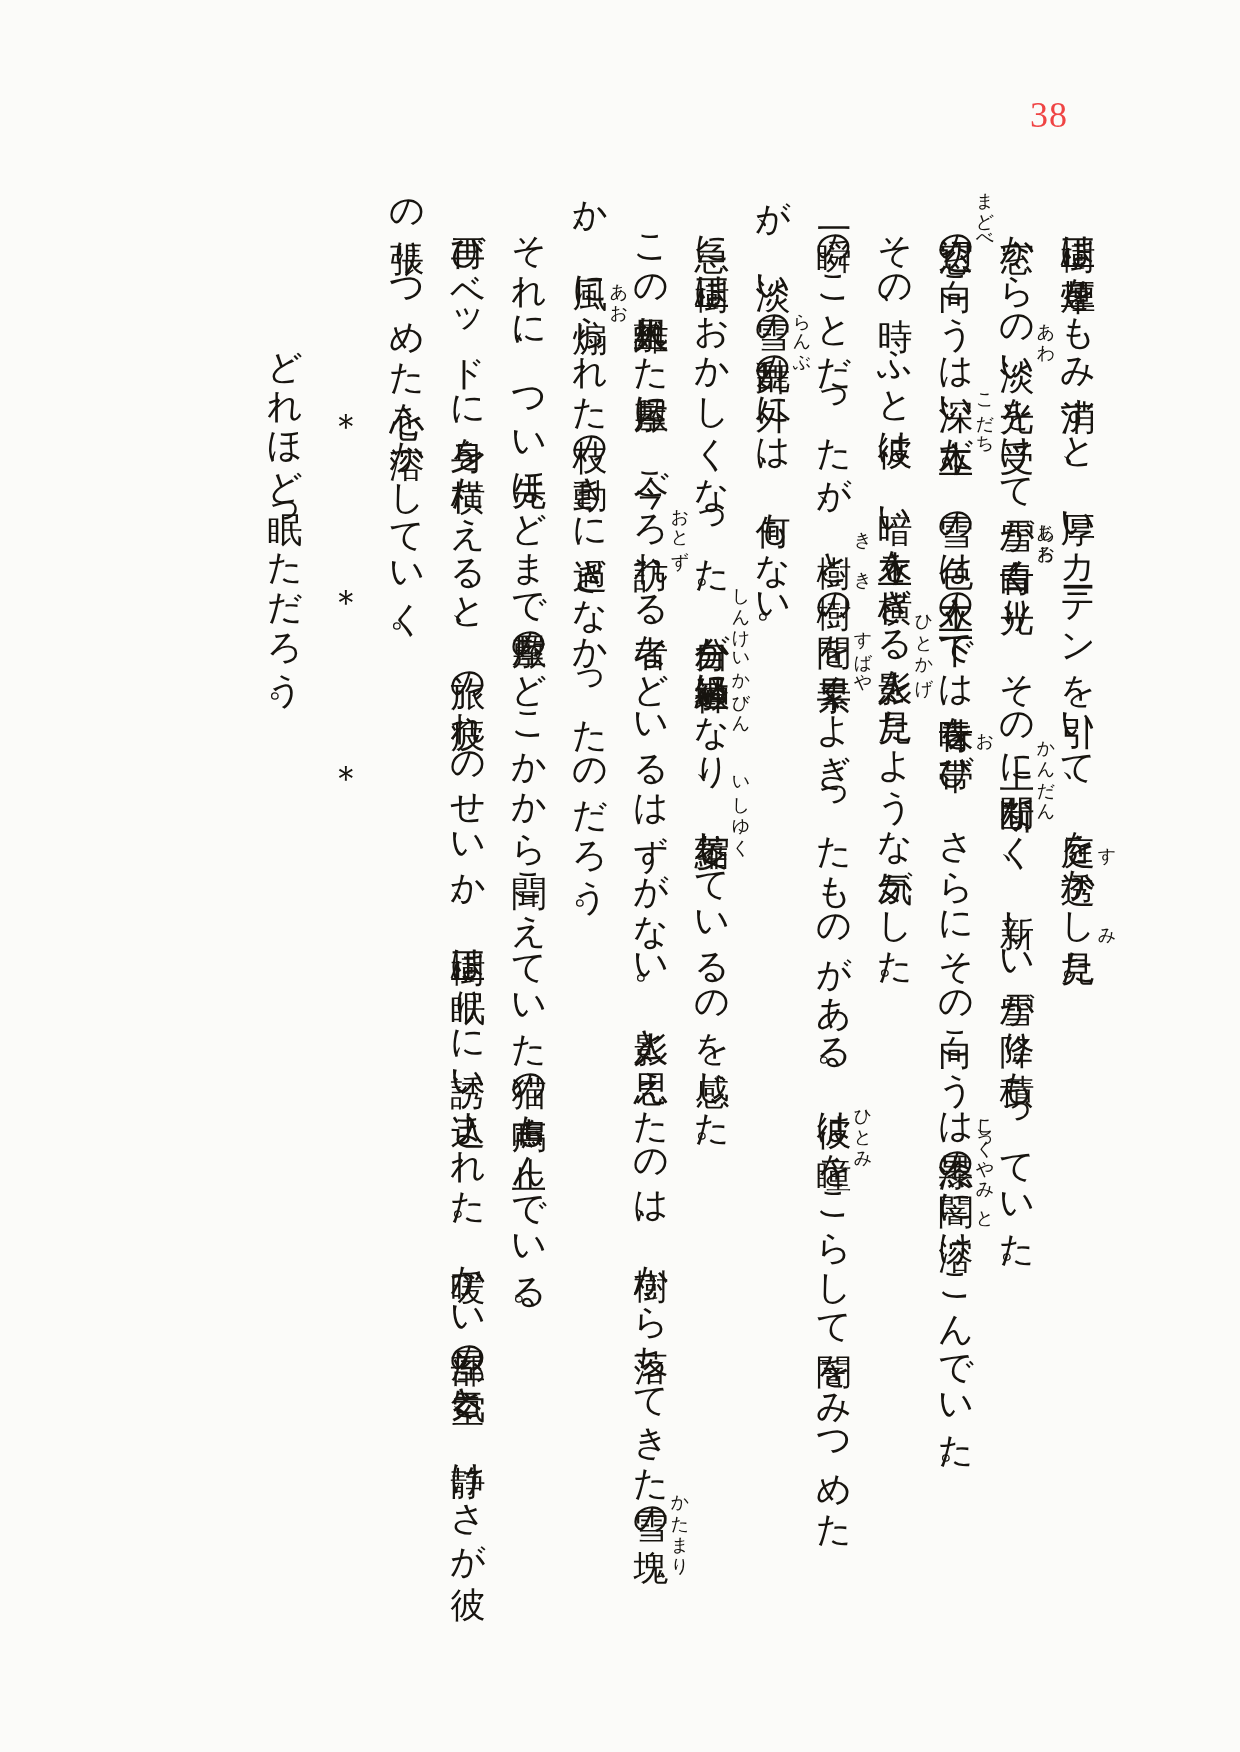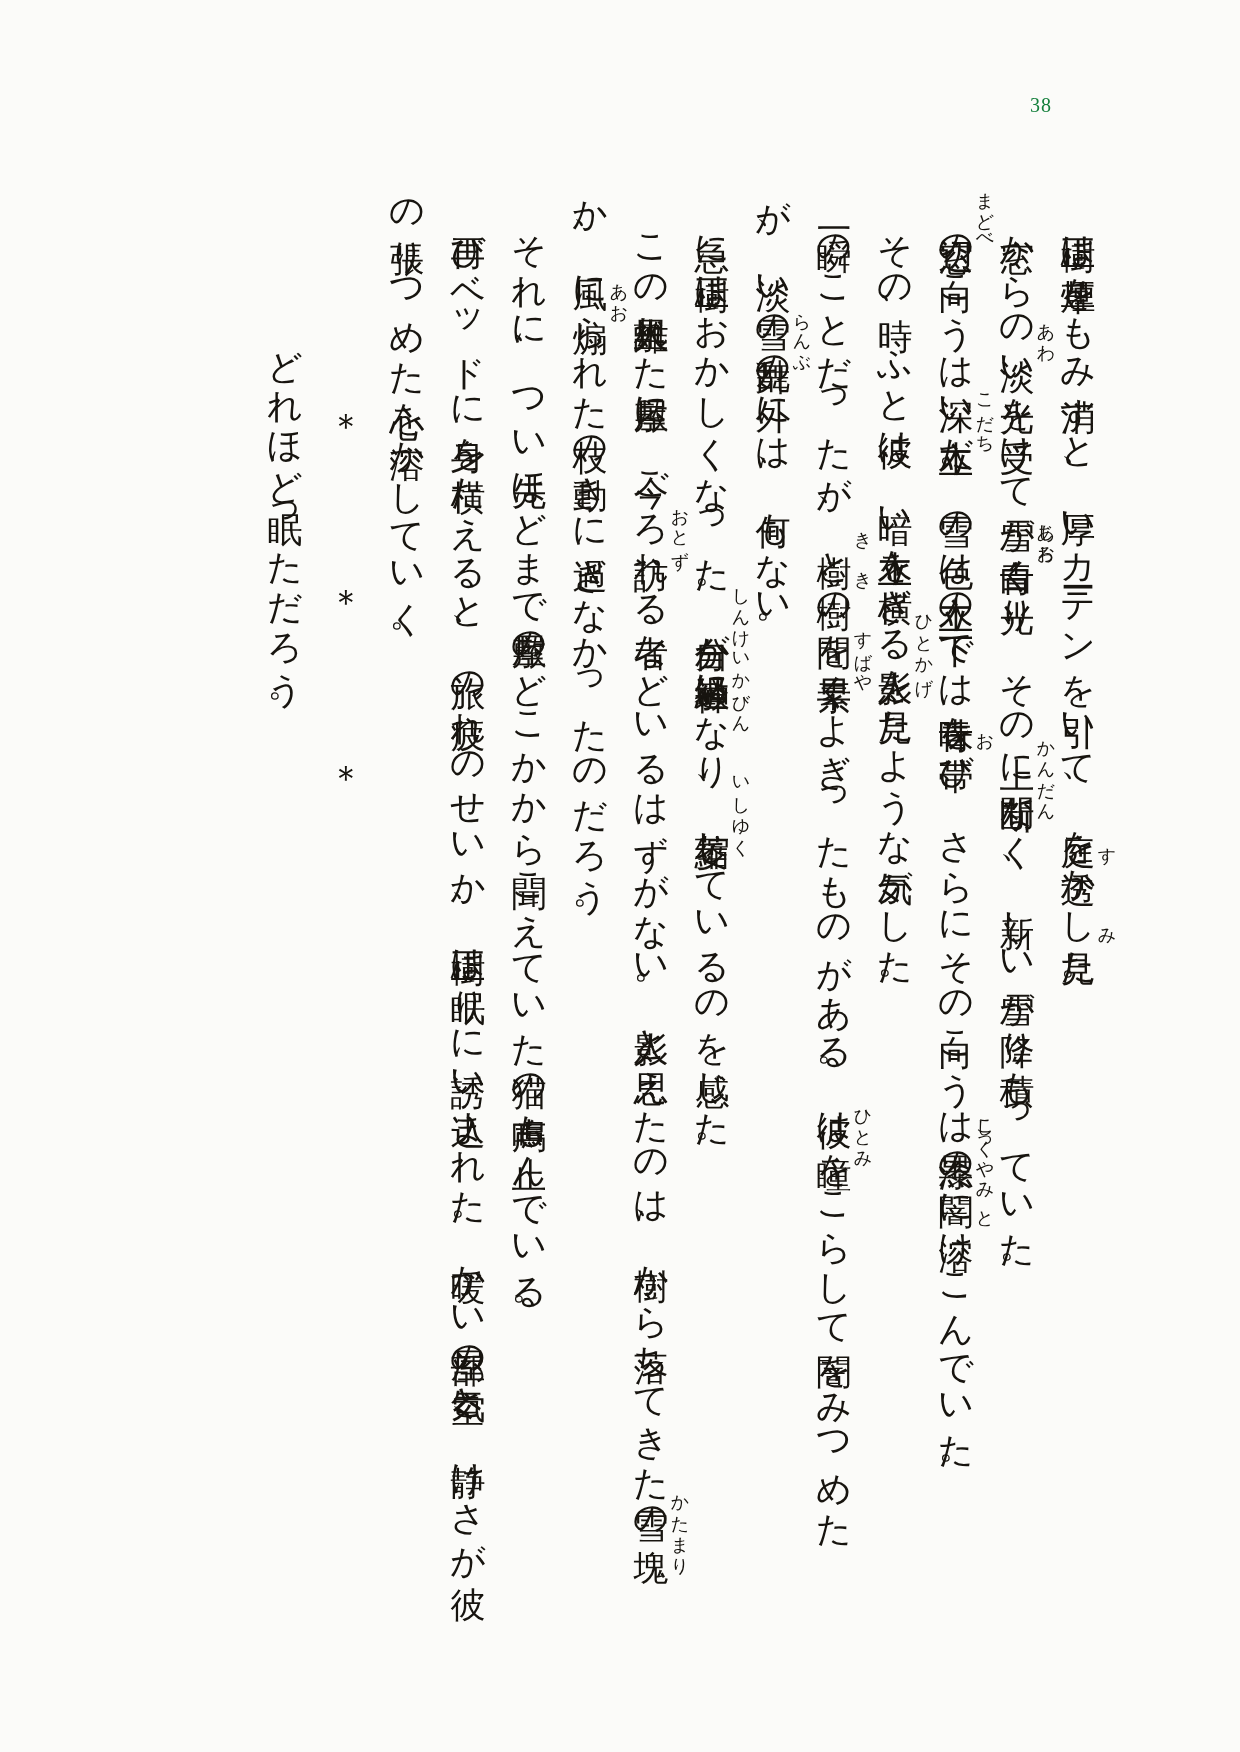--- a/index.html
+++ b/index.html
@@ -8,23 +8,23 @@
     position: relative;
     background: #fbfbf9;
     overflow: hidden;
     font-family: "Liberation Serif", "DejaVu Serif", serif;
     color: #17140f;
   }
   .page-number {
     position: absolute;
     left: 1030px;
     top: 94px;
-    font-size: 20px;
+    font-size: 36px;
     letter-spacing: 1px;
-    color: #15803d;
+    color: #ef4444;
   }
   .text-area {
     position: absolute;
     top: 176px;
     right: 132px;
     height: 1412px;
     writing-mode: vertical-rl;
     -webkit-writing-mode: vertical-rl;
     text-orientation: mixed;
     font-size: 35px;

